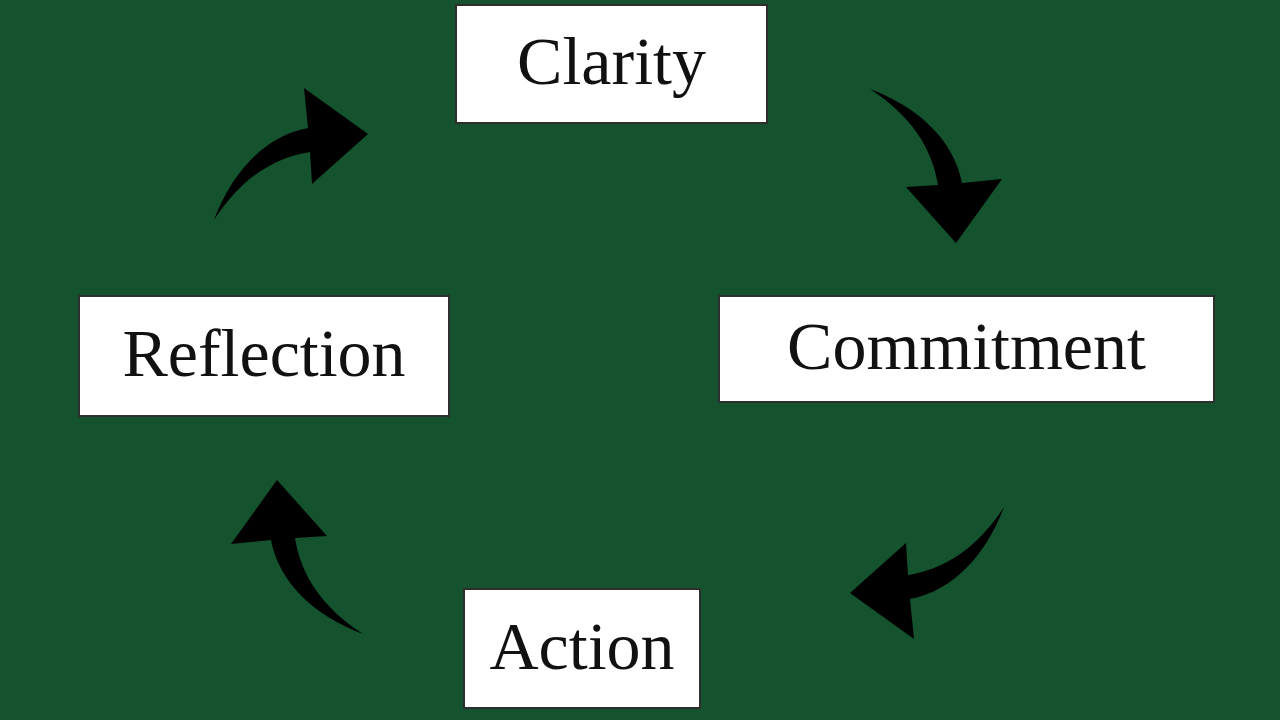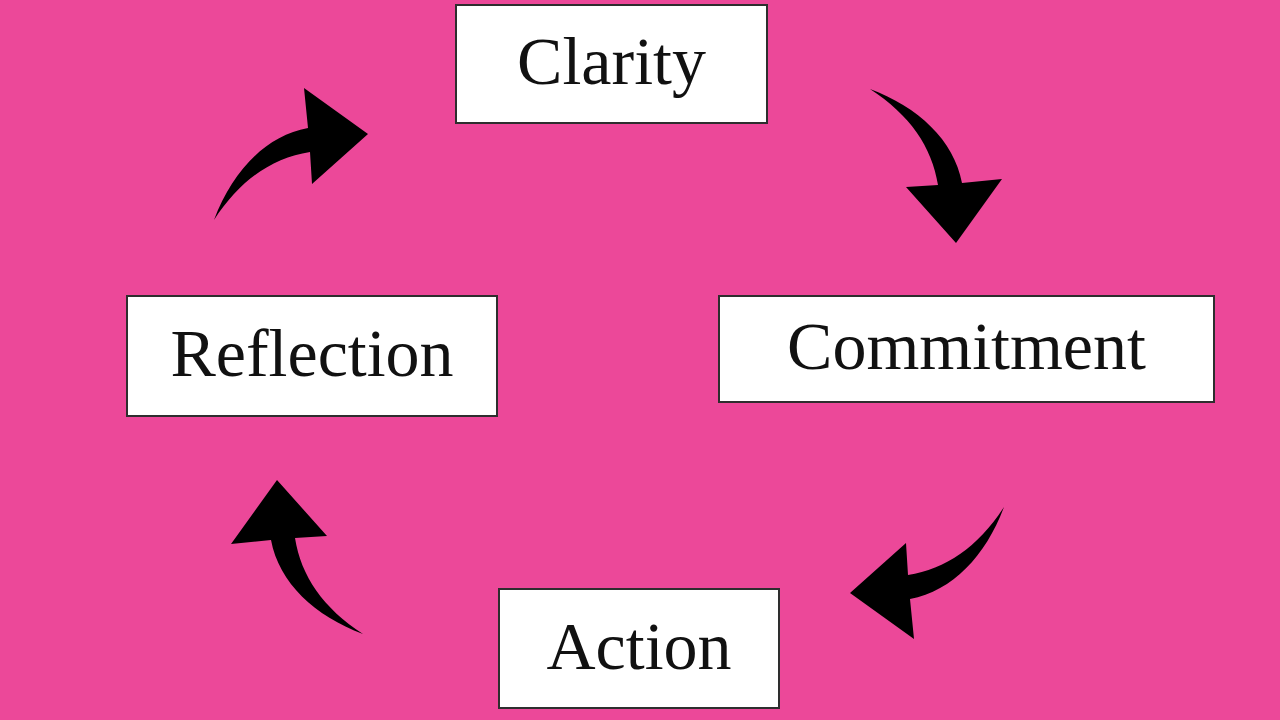--- a/index.html
+++ b/index.html
@@ -4,21 +4,21 @@
 <style>
   html, body {
     margin: 0;
     padding: 0;
     background: #ffffff;
   }
   .canvas {
     position: relative;
     width: 1280px;
     height: 720px;
-    background: #ec4899;
+    background: #14532d;
     overflow: hidden;
     font-family: "Liberation Serif", "DejaVu Serif", serif;
     text-align: right;
   }
   .node-box {
     position: absolute;
     background: #ffffff;
     border: 2px solid #2e2e2e;
     display: flex;
     align-items: center;
@@ -41,22 +41,22 @@
     height: 100%;
   }
   .arrow path {
     fill: #000000;
     stroke: none;
   }
 
   
   .box-clarity    { left: 455px; top:   4px; width: 313px; height: 120px; }
   .box-commitment { left: 718px; top: 295px; width: 497px; height: 108px; }
-  .box-reflection { left:  78px; top: 295px; width: 372px; height: 122px; margin-left: 48px; }
-  .box-action     { left: 463px; top: 588px; width: 282px; height: 121px; margin-left: 35px; }
+  .box-reflection { left:  78px; top: 295px; width: 372px; height: 122px; }
+  .box-action     { left: 463px; top: 588px; width: 238px; height: 121px; }
 
   
   .arrow-tl { left: 210px; top:  72px; width: 165px; height: 150px; }
   .arrow-tr { left: 868px; top:  85px; width: 150px; height: 165px; }
   .arrow-br { left: 843px; top: 505px; width: 165px; height: 150px; }
   .arrow-bl { left: 215px; top: 473px; width: 150px; height: 165px; }
 </style>
 </head>
 <body>
 

